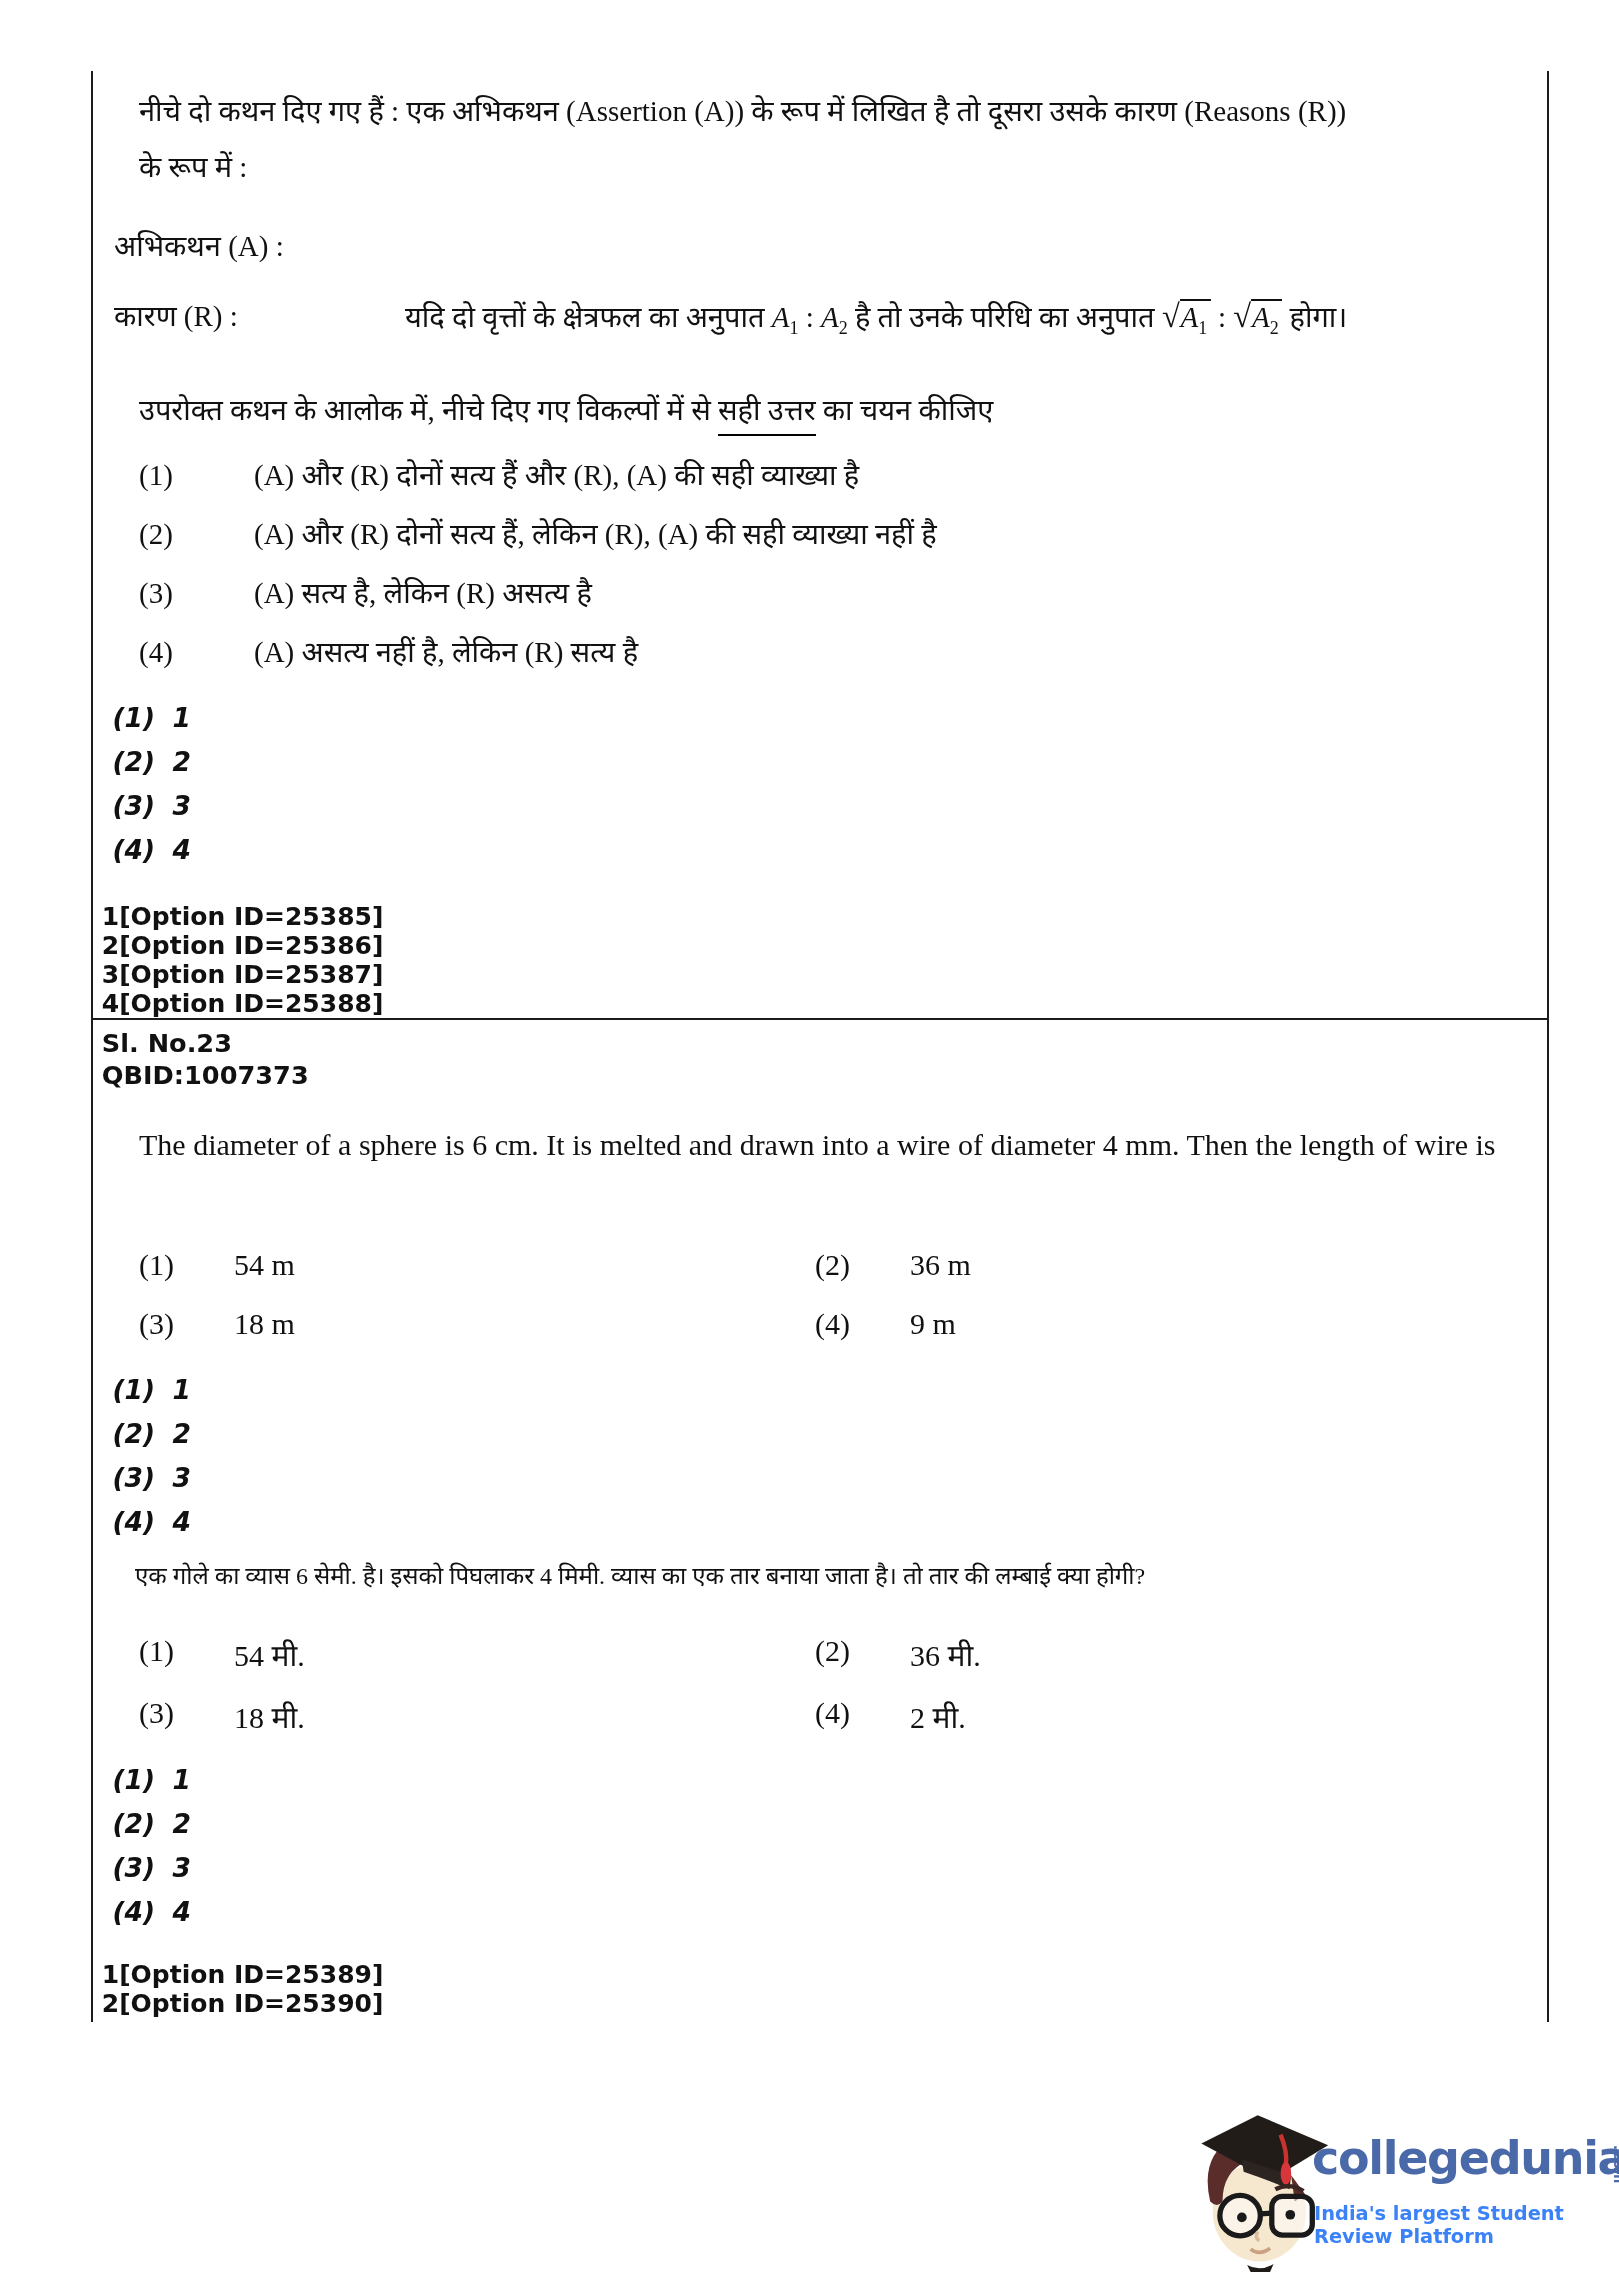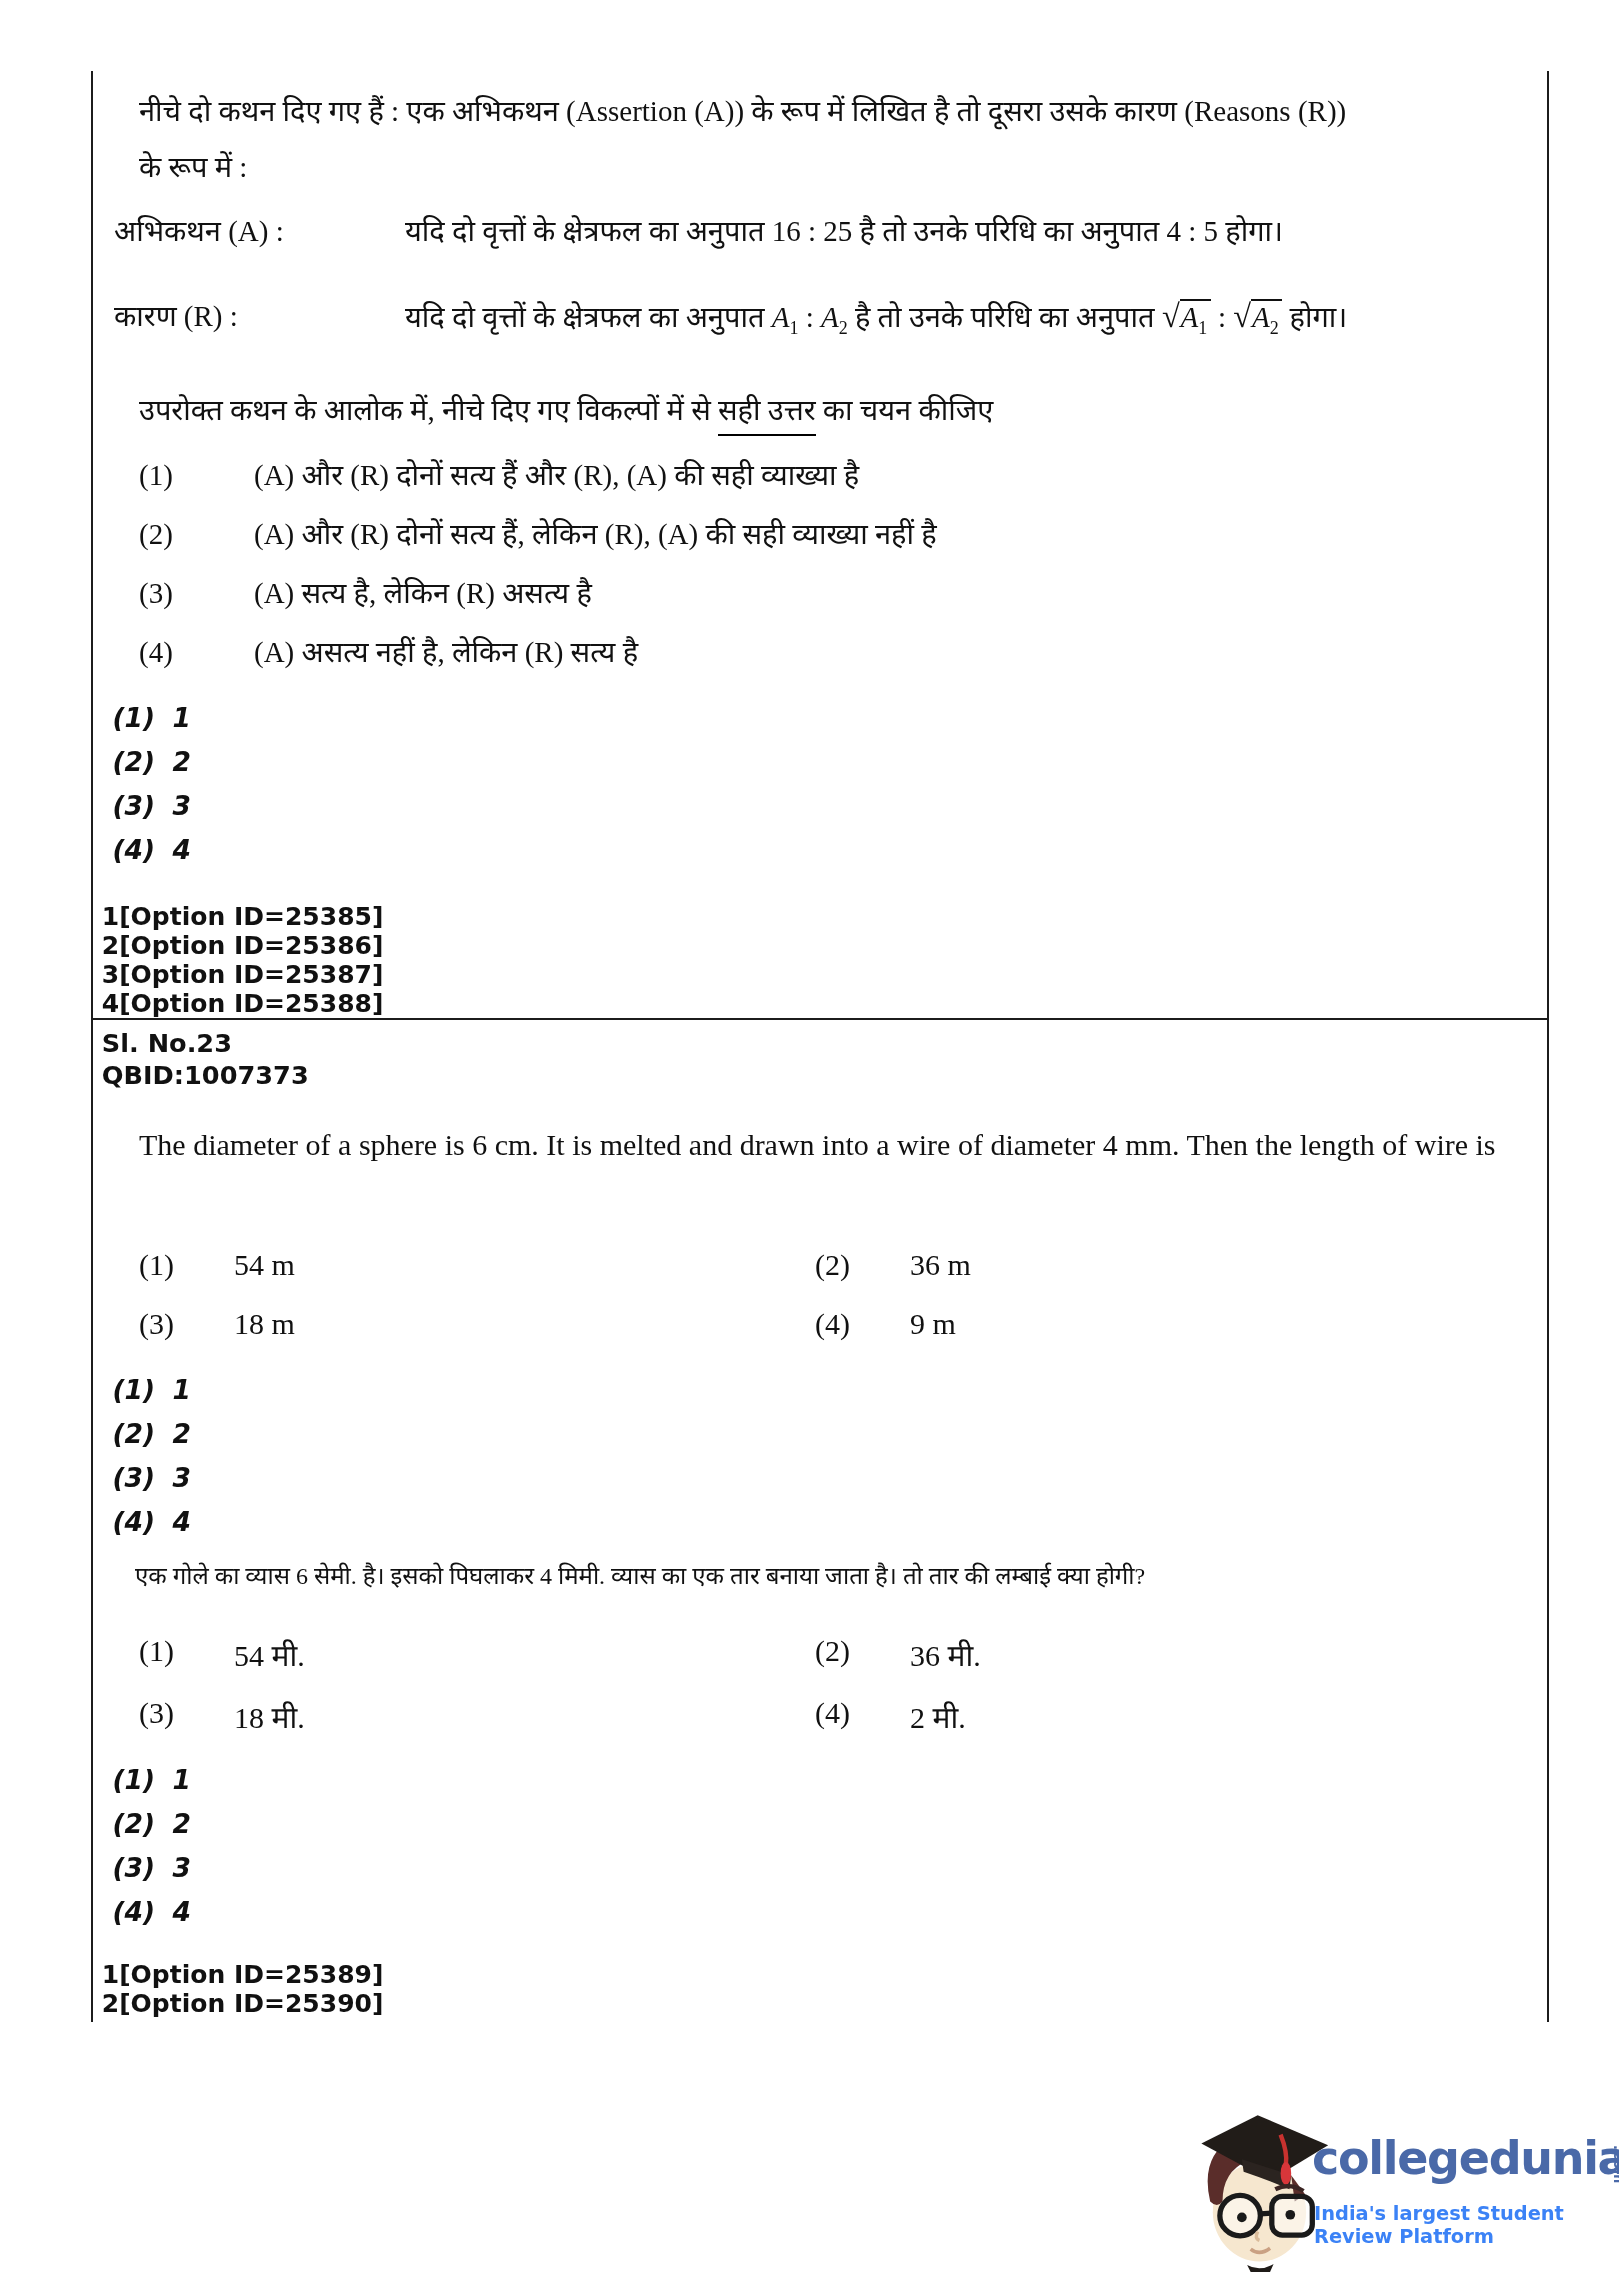--- a/index.html
+++ b/index.html
@@ -16,21 +16,21 @@
   .sec{position:relative;width:100%;}
   .sec1{height:947px;border-bottom:2.6px solid #1c1c1c;}
   .sec2{height:1002px;}
   .sec > div{position:absolute;}
 
   .dev{font-size:29px;line-height:56px;}
   .intro{top:12.4px;left:46px;right:44px;}
   .stmt-row{left:21px;right:35px;display:flex;font-size:29px;line-height:39px;}
   .stmt-label{width:291px;flex:none;}
   .stmt-body{flex:1;}
-  .row-assertion{top:141px;}
+  .row-assertion{top:156px;flex-direction:column;}
   .row-reason{top:226px;}
 
   .mi{font-style:italic;font-family:"Liberation Serif",serif;}
   sub{font-size:0.62em;}
   .sqrt{display:inline-block;white-space:nowrap;}
   .sqrt-sign{font-size:1.12em;}
   .sqrt-bar{border-top:2.2px solid #111;padding:0.9px 3.5px 0 0.9px;display:inline-block;line-height:1.05;}
 
   .instruction{top:319px;left:46px;right:35px;font-size:29px;line-height:41px;}
   .u-low{border-bottom:2.2px solid #000;padding-bottom:8px;}
@@ -83,21 +83,20 @@
 
   <div class="sec sec1">
 
     <div class="intro dev">
       <span>नीचे दो कथन दिए गए हैं : एक अभिकथन (Assertion (A)) के रूप में लिखित है तो दूसरा उसके कारण (Reasons (R))</span><br>
       <span>के रूप में :</span>
     </div>
 
     <div class="stmt-row row-assertion">
       <div class="stmt-label">अभिकथन (A) :</div>
-      <div class="stmt-body">यदि दो वृत्तों के क्षेत्रफल का अनुपात 16 : 25 है तो उनके परिधि का अनुपात 4 : 5 होगा।</div>
     </div>
 
     <div class="stmt-row row-reason">
       <div class="stmt-label">कारण (R) :</div>
       <div class="stmt-body">
         <span>यदि दो वृत्तों के क्षेत्रफल का अनुपात</span>
         <span class="math"><i class="mi">A</i><sub>1</sub> <span>:</span> <i class="mi">A</i><sub>2</sub></span>
         <span>है तो उनके परिधि का अनुपात</span>
         <span class="sqrt"><span class="sqrt-sign">√</span><span class="sqrt-bar"><i class="mi">A</i><sub>1</sub></span></span>
         <span>:</span>

